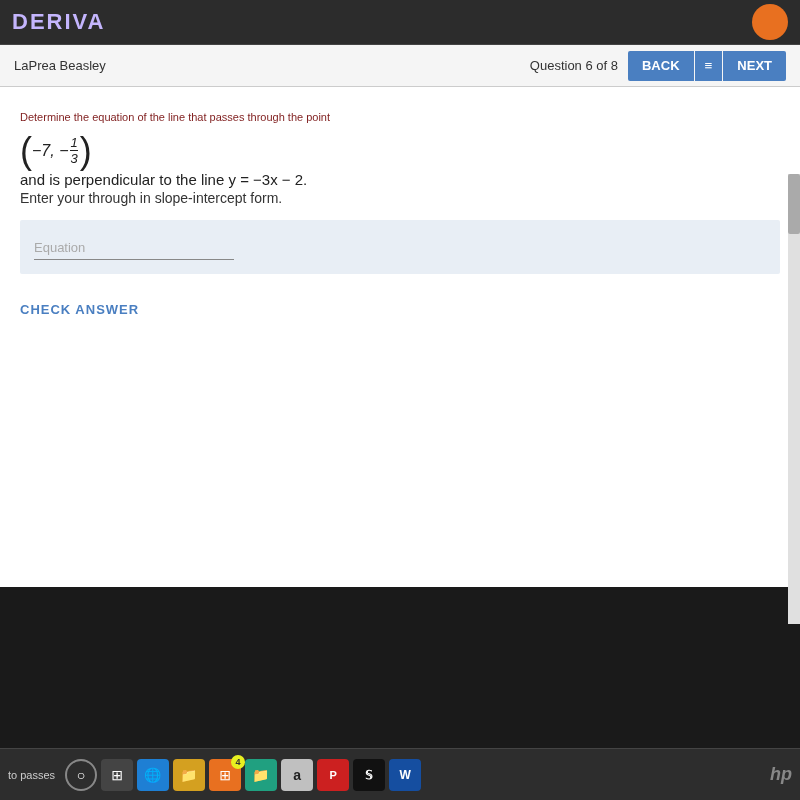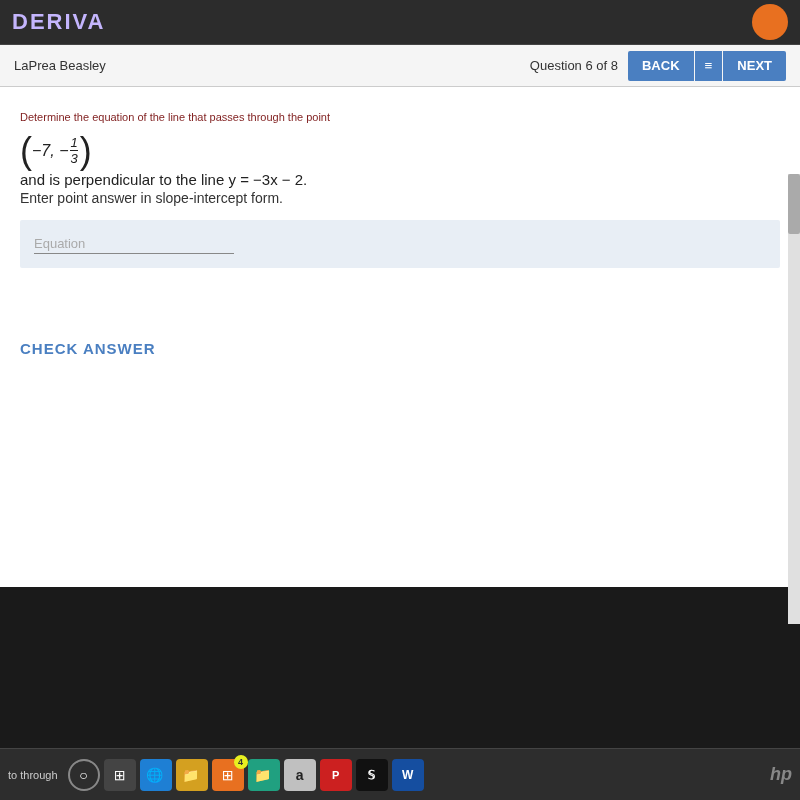--- a/index.html
+++ b/index.html
@@ -177,43 +177,42 @@
       border-radius: 2px;
       padding: 14px 14px 14px 14px;
       margin-bottom: 20px;
     }
 
     .equation-input {
       background: transparent;
       border: none;
       border-bottom: 1.5px solid #888;
       outline: none;
-      font-size: 12px;
+      font-size: 18px;
       color: #888;
       width: 200px;
       padding: 2px 0;
     }
 
     .equation-input::placeholder {
       color: #aaa;
       font-size: 13px;
     }
 
     
     .check-answer-btn {
       background: transparent;
       border: none;
       color: #4a7fc1;
-      font-size: 15px;
+      font-size: 13px;
       font-weight: bold;
       letter-spacing: 1px;
       cursor: pointer;
       padding: 8px 0;
       text-transform: uppercase;
-      margin-top: 44px;
     }
 
     
     .taskbar {
       position: absolute;
       bottom: 0;
       left: 0;
       width: 800px;
       height: 52px;
       background: #2d2d2d;
@@ -358,38 +357,38 @@
       <span class="fraction">
         <span class="fraction-num">1</span>
         <span class="fraction-den">3</span>
       </span>
     </span>
     <span class="paren-large">)</span>
   </div>
 
   <p class="perpendicular-text">and is perpendicular to the line y = −3x − 2.</p>
 
-  <p class="slope-intercept-label">Enter point answer in slope-intercept form.</p>
+  <p class="slope-intercept-label">Enter your through in slope-intercept form.</p>
 
   
   <div class="answer-area">
     <input class="equation-input" type="text" placeholder="Equation" style="">
   </div>
 
   
   <button class="check-answer-btn">CHECK ANSWER</button>
 
   
   <div class="scrollbar-right">
     <div class="scrollbar-thumb"></div>
   </div>
 </div>
 
 <div class="taskbar">
-  <span class="taskbar-search">to through</span>
+  <span class="taskbar-search">to passes</span>
 
   <div class="taskbar-icon circle">○</div>
   <div class="taskbar-icon" style="background:#444;">⊞</div>
   <div class="taskbar-icon blue">🌐</div>
   <div class="taskbar-icon" style="background:#d4a020;">📁</div>
   <div class="taskbar-icon orange" style="position:relative;">
     <span>⊞</span>
     <span class="badge">4</span>
   </div>
   <div class="taskbar-icon teal">📁</div>

